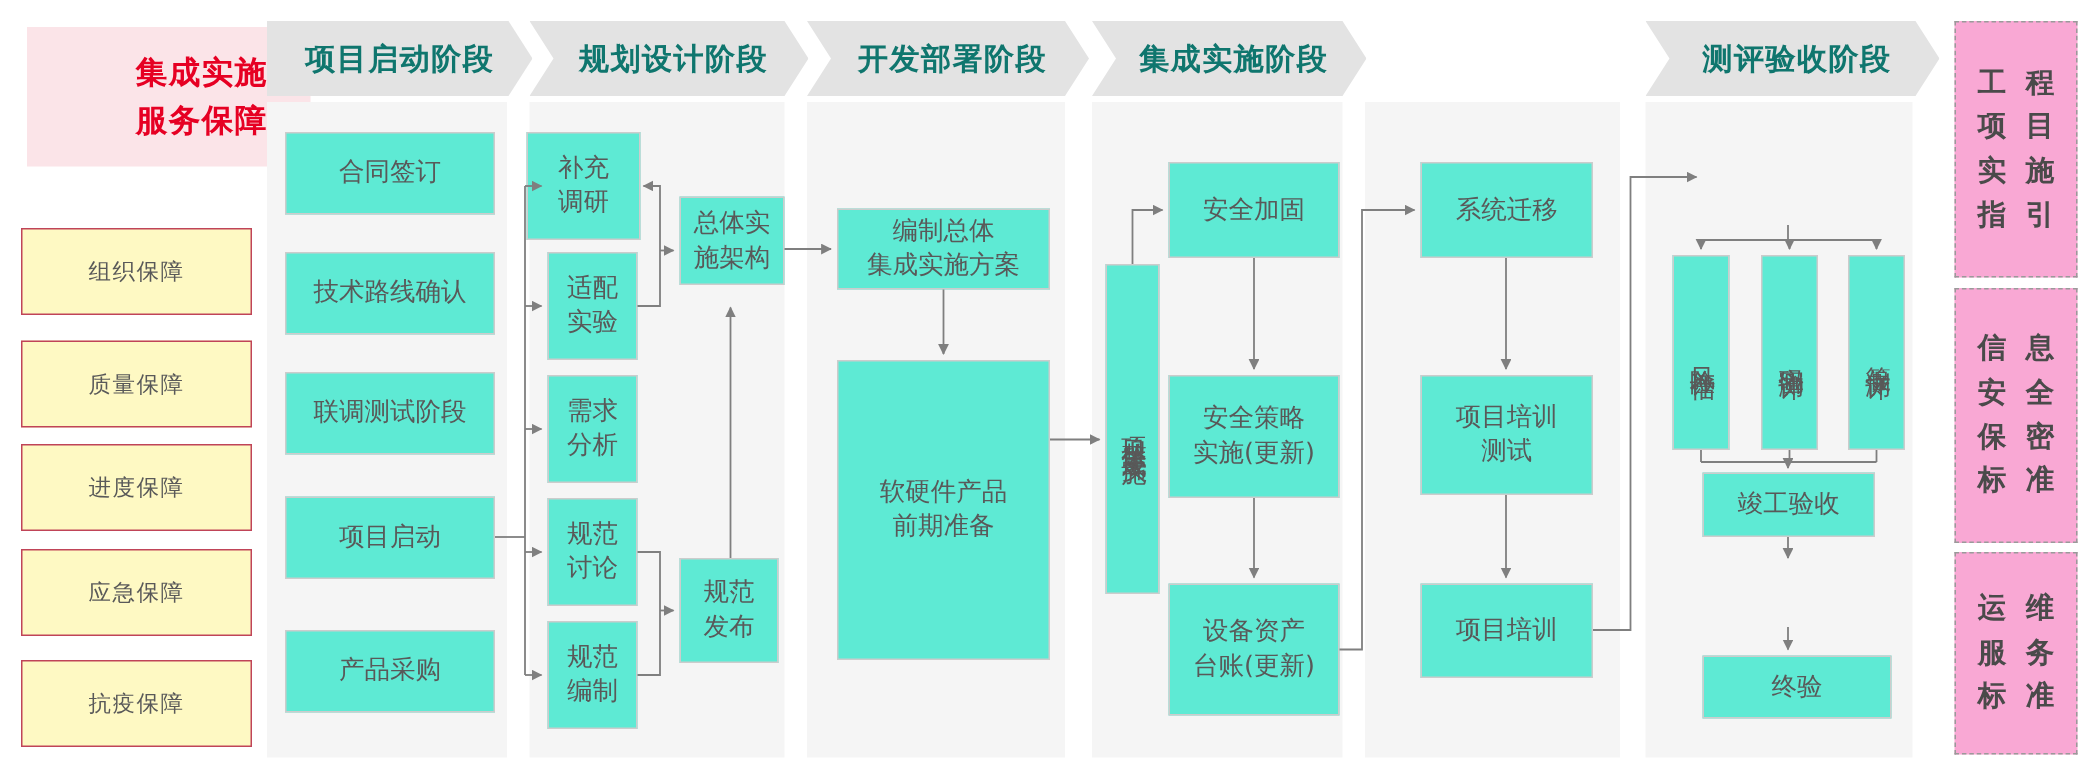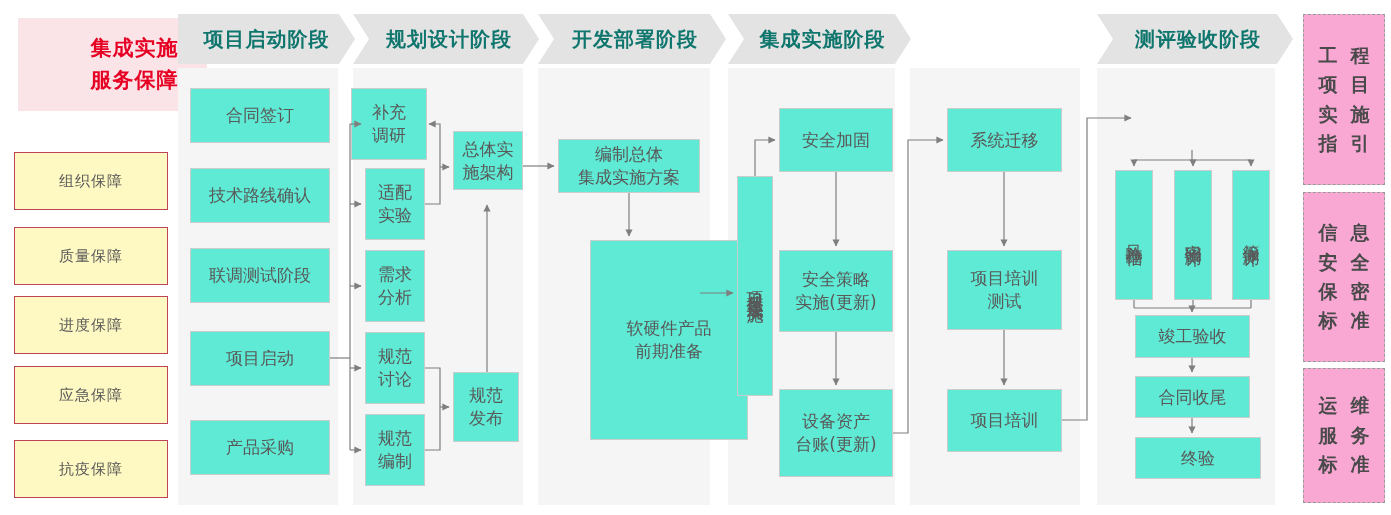--- a/index.html
+++ b/index.html
@@ -74,40 +74,39 @@
 讨论</div>
   <div class="fbox" style="left:365px;top:414px;width:60px;height:72px">规范
 编制</div>
   <div class="fbox" style="left:453px;top:131px;width:70px;height:59px">总体实
 施架构</div>
   <div class="fbox" style="left:453px;top:372px;width:66px;height:70px">规范
 发布</div>
 
   <div class="fbox" style="left:558px;top:139px;width:142px;height:54px">编制总体
 集成实施方案</div>
-  <div class="fbox" style="left:590px;top:240px;width:158px;height:200px">软硬件产品
+  <div class="fbox" style="left:558px;top:240px;width:142px;height:200px">软硬件产品
 前期准备</div>
 
   <div class="fbox vbox" style="left:737px;top:176px;width:36px;height:220px">项目整体集成实施</div>
   <div class="fbox" style="left:779px;top:108px;width:114px;height:64px">安全加固</div>
   <div class="fbox" style="left:779px;top:250px;width:114px;height:82px">安全策略
 实施(更新)</div>
   <div class="fbox" style="left:779px;top:389px;width:114px;height:88px">设备资产
 台账(更新)</div>
 
   <div class="fbox" style="left:947px;top:108px;width:115px;height:64px">系统迁移</div>
   <div class="fbox" style="left:947px;top:250px;width:115px;height:80px">项目培训
 测试</div>
   <div class="fbox" style="left:947px;top:389px;width:115px;height:63px">项目培训</div>
 
   <div class="fbox vbox" style="left:1115px;top:170px;width:38px;height:130px">风险评估</div>
   <div class="fbox vbox" style="left:1174px;top:170px;width:38px;height:130px">密码测评</div>
   <div class="fbox vbox" style="left:1232px;top:170px;width:38px;height:130px">等保测评</div>
   <div class="fbox" style="left:1135px;top:315px;width:115px;height:43px">竣工验收</div>
-  <div class="fbox" style="left:1135px;top:376px;width:115px;height:42px">合同收尾</div>
   <div class="fbox" style="left:1135px;top:437px;width:126px;height:42px">终验</div>
 
   <div class="std" style="top:14px;height:171px">工程
 项目
 实施
 指引</div>
   <div class="std" style="top:192px;height:170px">信息
 安全
 保密
 标准</div>

